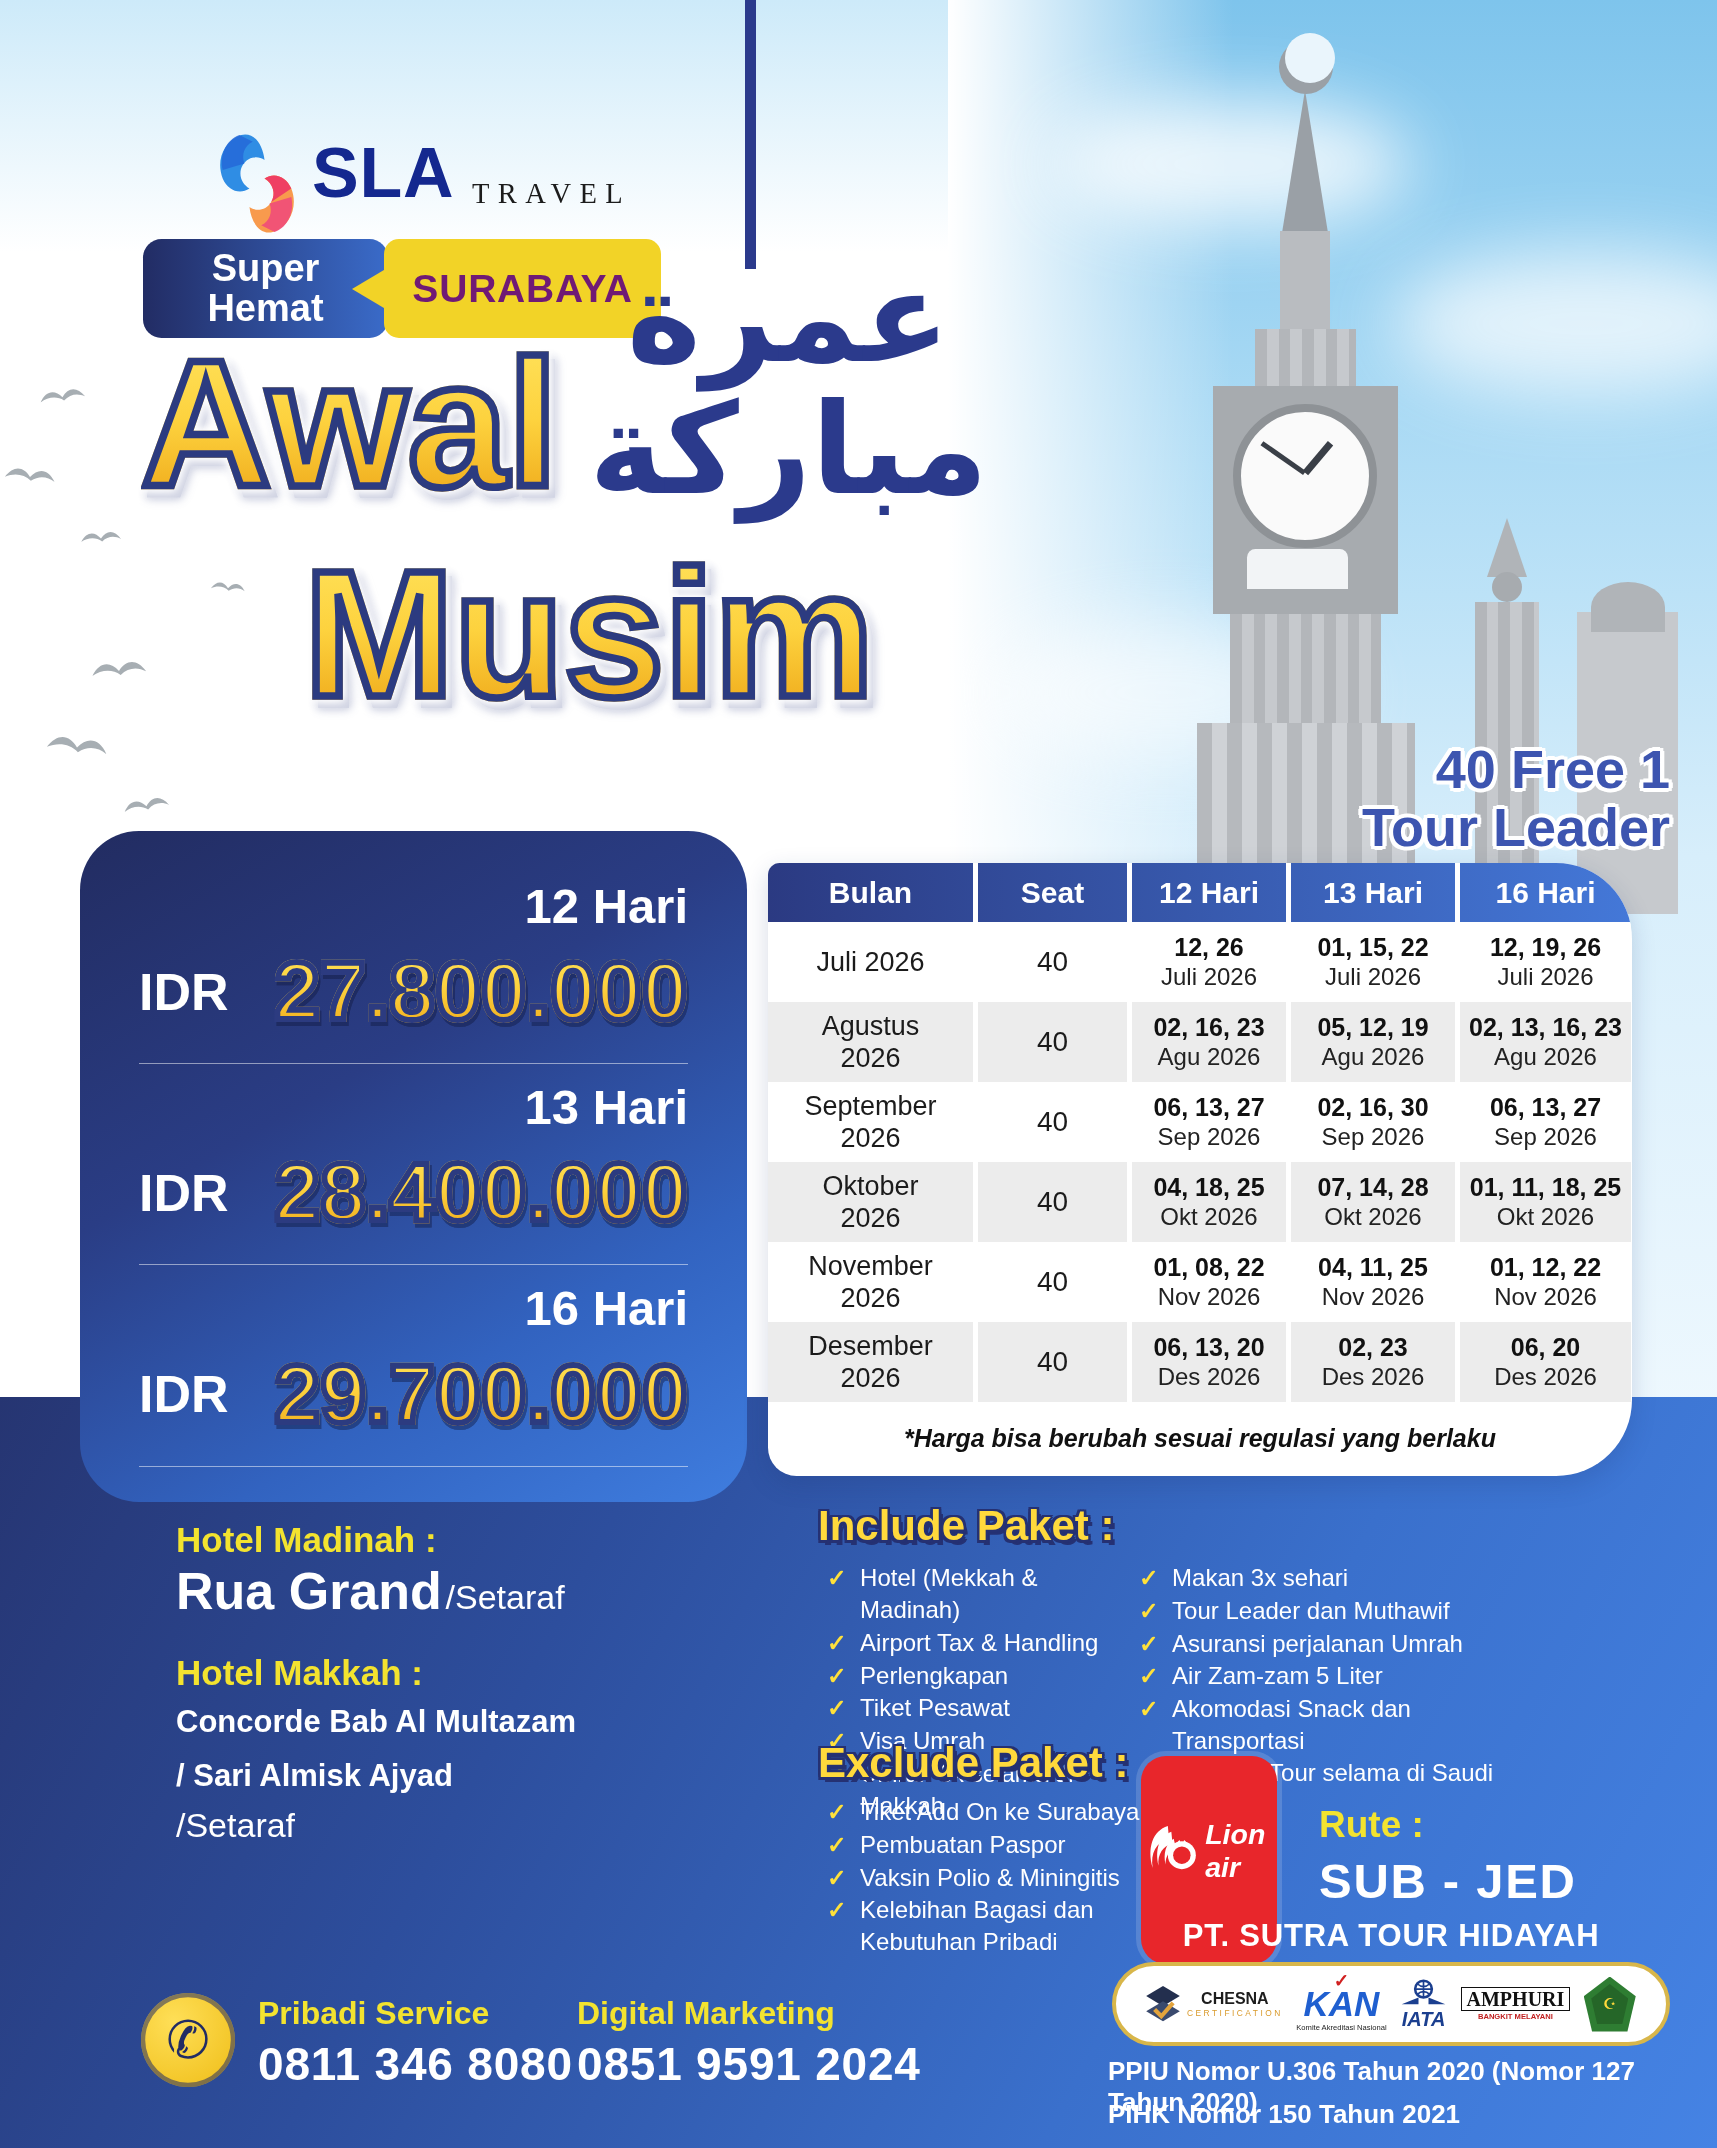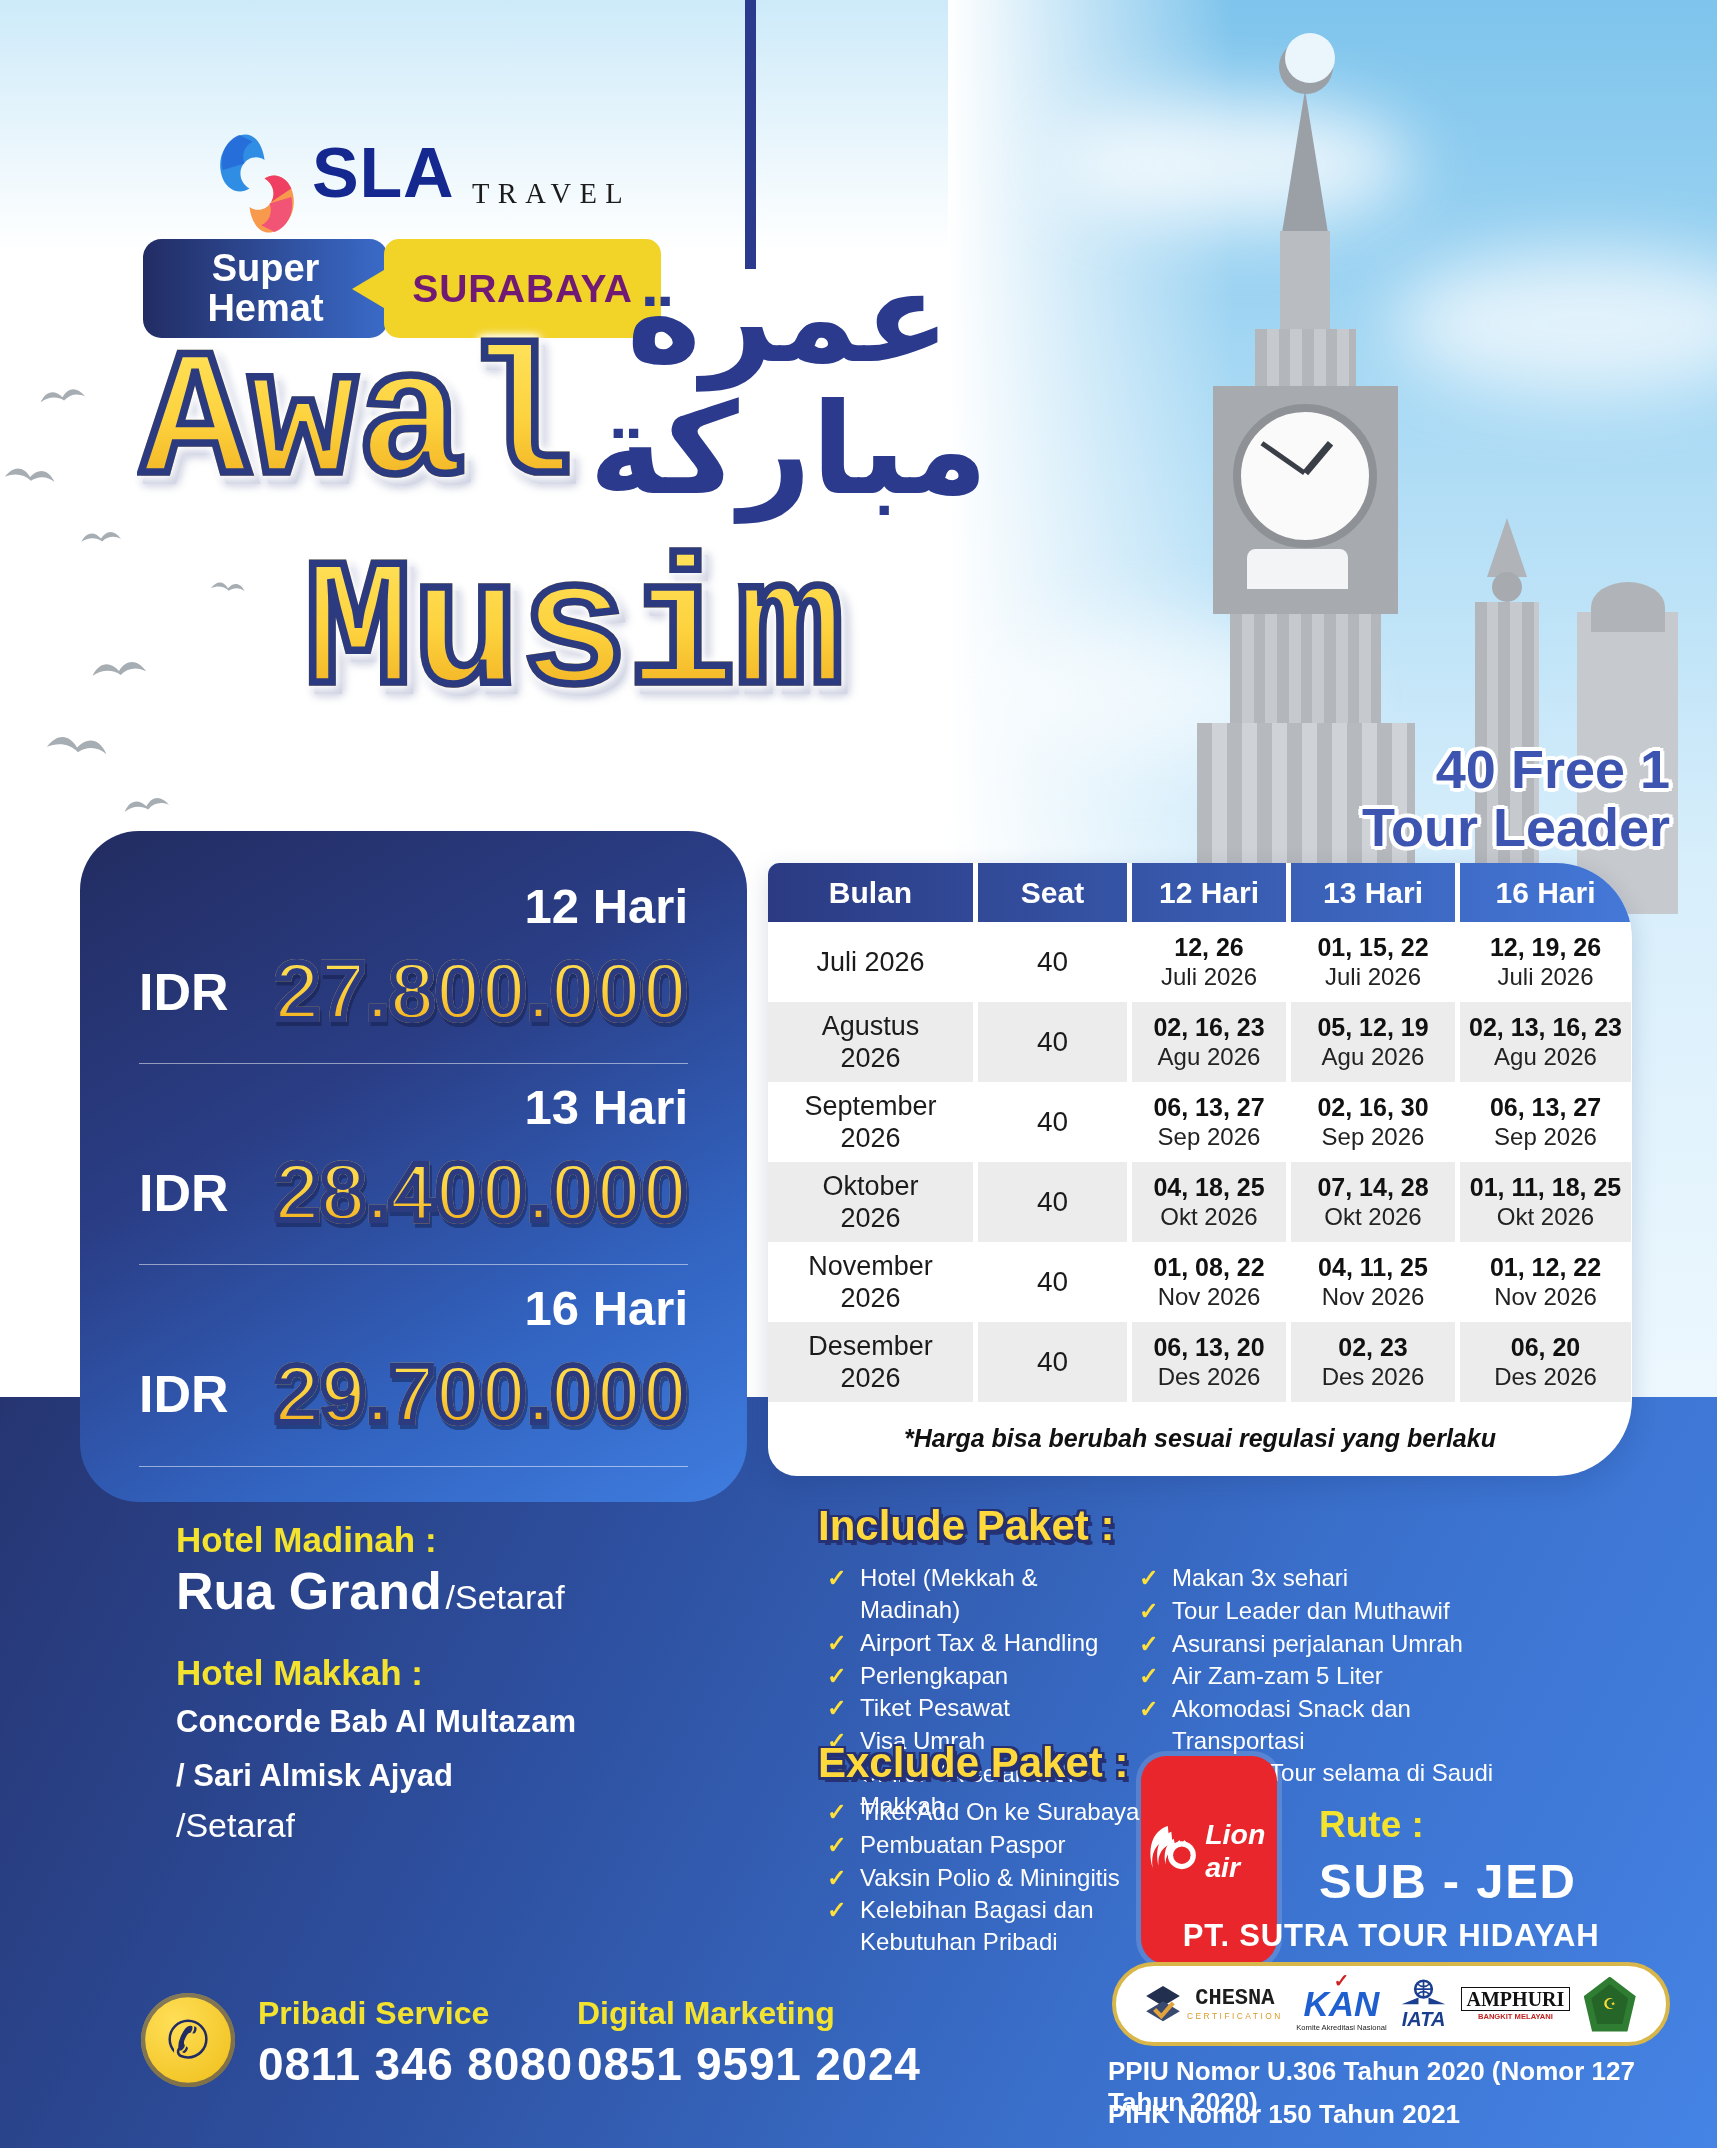--- a/index.html
+++ b/index.html
@@ -39,21 +39,21 @@
     display:flex;align-items:center;justify-content:center;}
   .badge-blue span{color:#fff;font-weight:bold;font-size:38px;line-height:1.04;text-align:center;white-space:pre-line;}
   .badge-arrow{left:352px;top:267px;width:0;height:0;border-top:22px solid transparent;
     border-bottom:22px solid transparent;border-right:37px solid #f2d327;}
   .badge-yellow{left:384px;top:239px;width:277px;height:99px;border-radius:15px;background:#f2d327;
     display:flex;align-items:center;justify-content:center;}
   .badge-yellow span{color:#701a75;font-weight:bold;font-size:39px;letter-spacing:0.8px;}
 
   
   .gold-big{
-    font-family:Liberation Mono, monospace;font-weight:bold;font-size:180px;line-height:1;
+    font-family:Liberation Sans, sans-serif;font-weight:bold;font-size:180px;line-height:1;
     background:linear-gradient(180deg,#ffe35c 0%,#fdd23e 48%,#eda416 100%);
     -webkit-background-clip:text;background-clip:text;color:transparent;
     -webkit-text-stroke:7.6px #2c3b80;
     filter:drop-shadow(0 0 5px #ffffff) drop-shadow(0 0 3.4px #ffffff) drop-shadow(6.7px 8.4px 0 rgba(44,59,128,.22));
   }
   .calligraphy{color:#2b3a8c;font-family:"DejaVu Sans",sans-serif;font-weight:bold;
     font-size:126px;line-height:1.05;text-align:center;}
   .cal-line{left:745px;top:0;width:11px;height:269px;background:#2b3a8c;}
 
   .promo-text{color:#3d55b0;font-weight:bold;font-size:54px;text-align:right;line-height:1.08;
@@ -117,21 +117,21 @@
   .rute-label{color:#f3e32f;font-weight:bold;font-size:37px;}
   .rute-value{color:#fff;font-weight:bold;font-size:49px;letter-spacing:1.7px;}
 
   
   .company-name{color:#fff;font-weight:bold;font-size:31px;text-align:center;letter-spacing:0.8px;}
   .cert-pill{left:1112px;top:1962px;width:558px;height:84px;background:#fff;border-radius:45px;
     border:4.2px solid #d8b64a;box-sizing:border-box;display:flex;align-items:center;
     justify-content:space-around;padding:0 23.5px;}
   .cert{display:flex;align-items:center;gap:6.7px;}
   .cert-col{display:flex;flex-direction:column;align-items:center;line-height:1;}
-  .chesna-name{font-weight:bold;font-size:22px;color:#1d1d1d;font-family:Liberation Mono, monospace;}
+  .chesna-name{font-weight:bold;font-size:16px;color:#1d1d1d;}
   .chesna-sub{font-size:8.4px;color:#d99a2b;letter-spacing:2.5px;margin-top:2.5px;}
   .kan-name{font-weight:bold;font-style:italic;font-size:35px;color:#1f5fd0;}
   .kan-sub{font-size:7.6px;color:#222;margin-top:2.5px;}
   .iata-name{font-weight:bold;font-style:italic;font-size:20px;color:#1b3f8f;margin-top:1.7px;text-align:center;}
   .amphuri-name{font-family:"Liberation Serif",serif;font-weight:bold;font-size:20px;color:#111;
     border:1.7px solid #111;padding:0.8px 5px;}
   .amphuri-sub{font-size:7.6px;color:#c02020;font-weight:bold;margin-top:2.5px;}
   .kemenag{width:52px;height:55px;background:#2e7d32;
     clip-path:polygon(50% 0,100% 36%,84% 100%,16% 100%,0 36%);
     display:flex;align-items:center;justify-content:center;}

